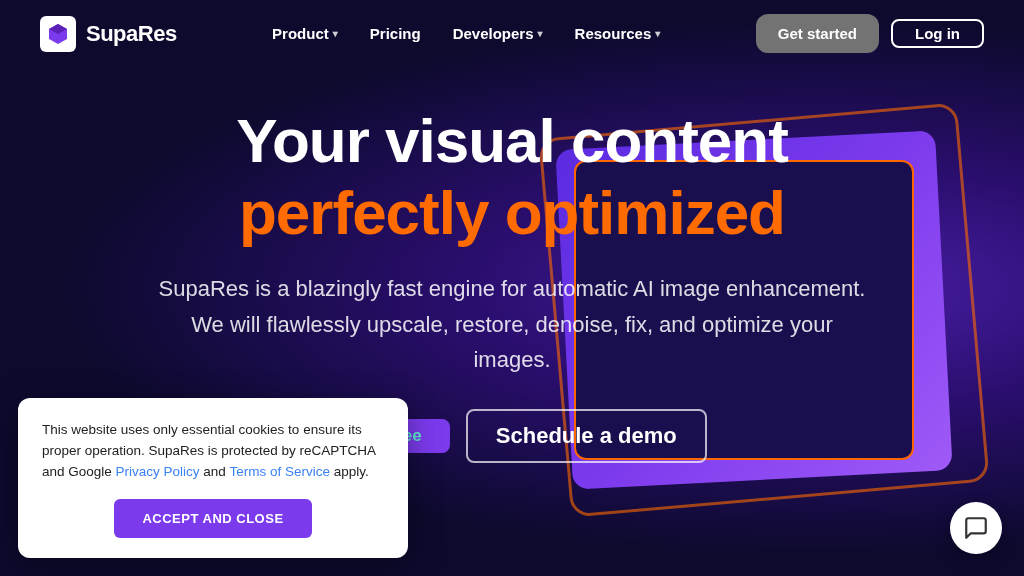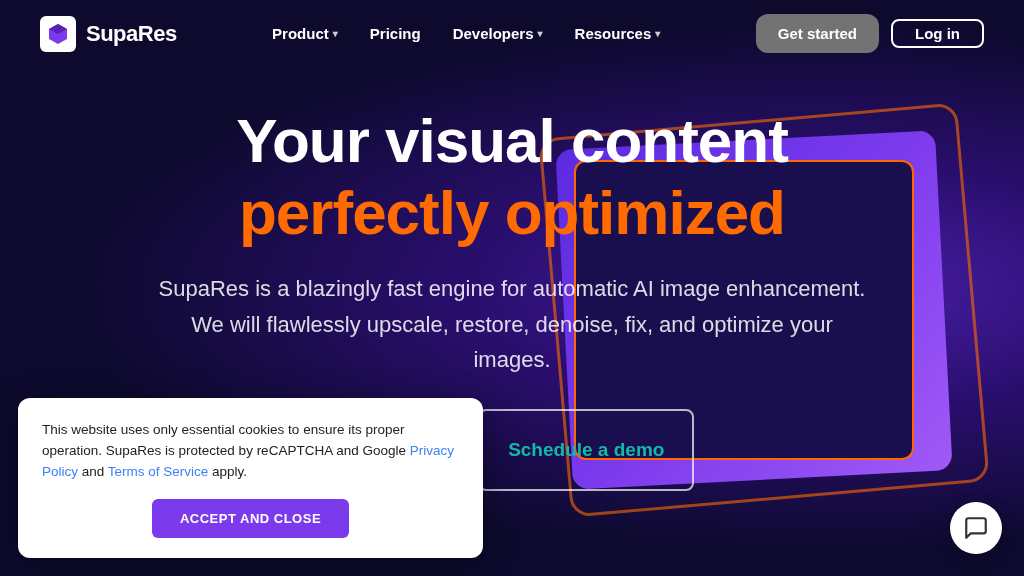--- a/index.html
+++ b/index.html
@@ -199,35 +199,35 @@
       border: none;
       padding: 7px 28px;
       border-radius: 8px;
       font-size: 17px;
       font-weight: 600;
       cursor: pointer;
     }
 
     .btn-demo {
       background: transparent;
-      color: #14b8a6;
+      color: #ffffff;
       border: 2px solid rgba(255,255,255,0.7);
-      padding: 28px 28px;
+      padding: 12px 28px;
       border-radius: 8px;
-      font-size: 19px;
+      font-size: 22px;
       font-weight: 600;
       cursor: pointer;
     }
 
     
     .cookie-banner {
       position: absolute;
       bottom: 18px;
       left: 18px;
-      width: 465px;
+      width: 390px;
       background: white;
       border-radius: 12px;
       padding: 22px 24px 20px;
       z-index: 100;
       box-shadow: 0 8px 32px rgba(0,0,0,0.4);
     }
 
     .cookie-text {
       font-size: 13.5px;
       color: #222;

